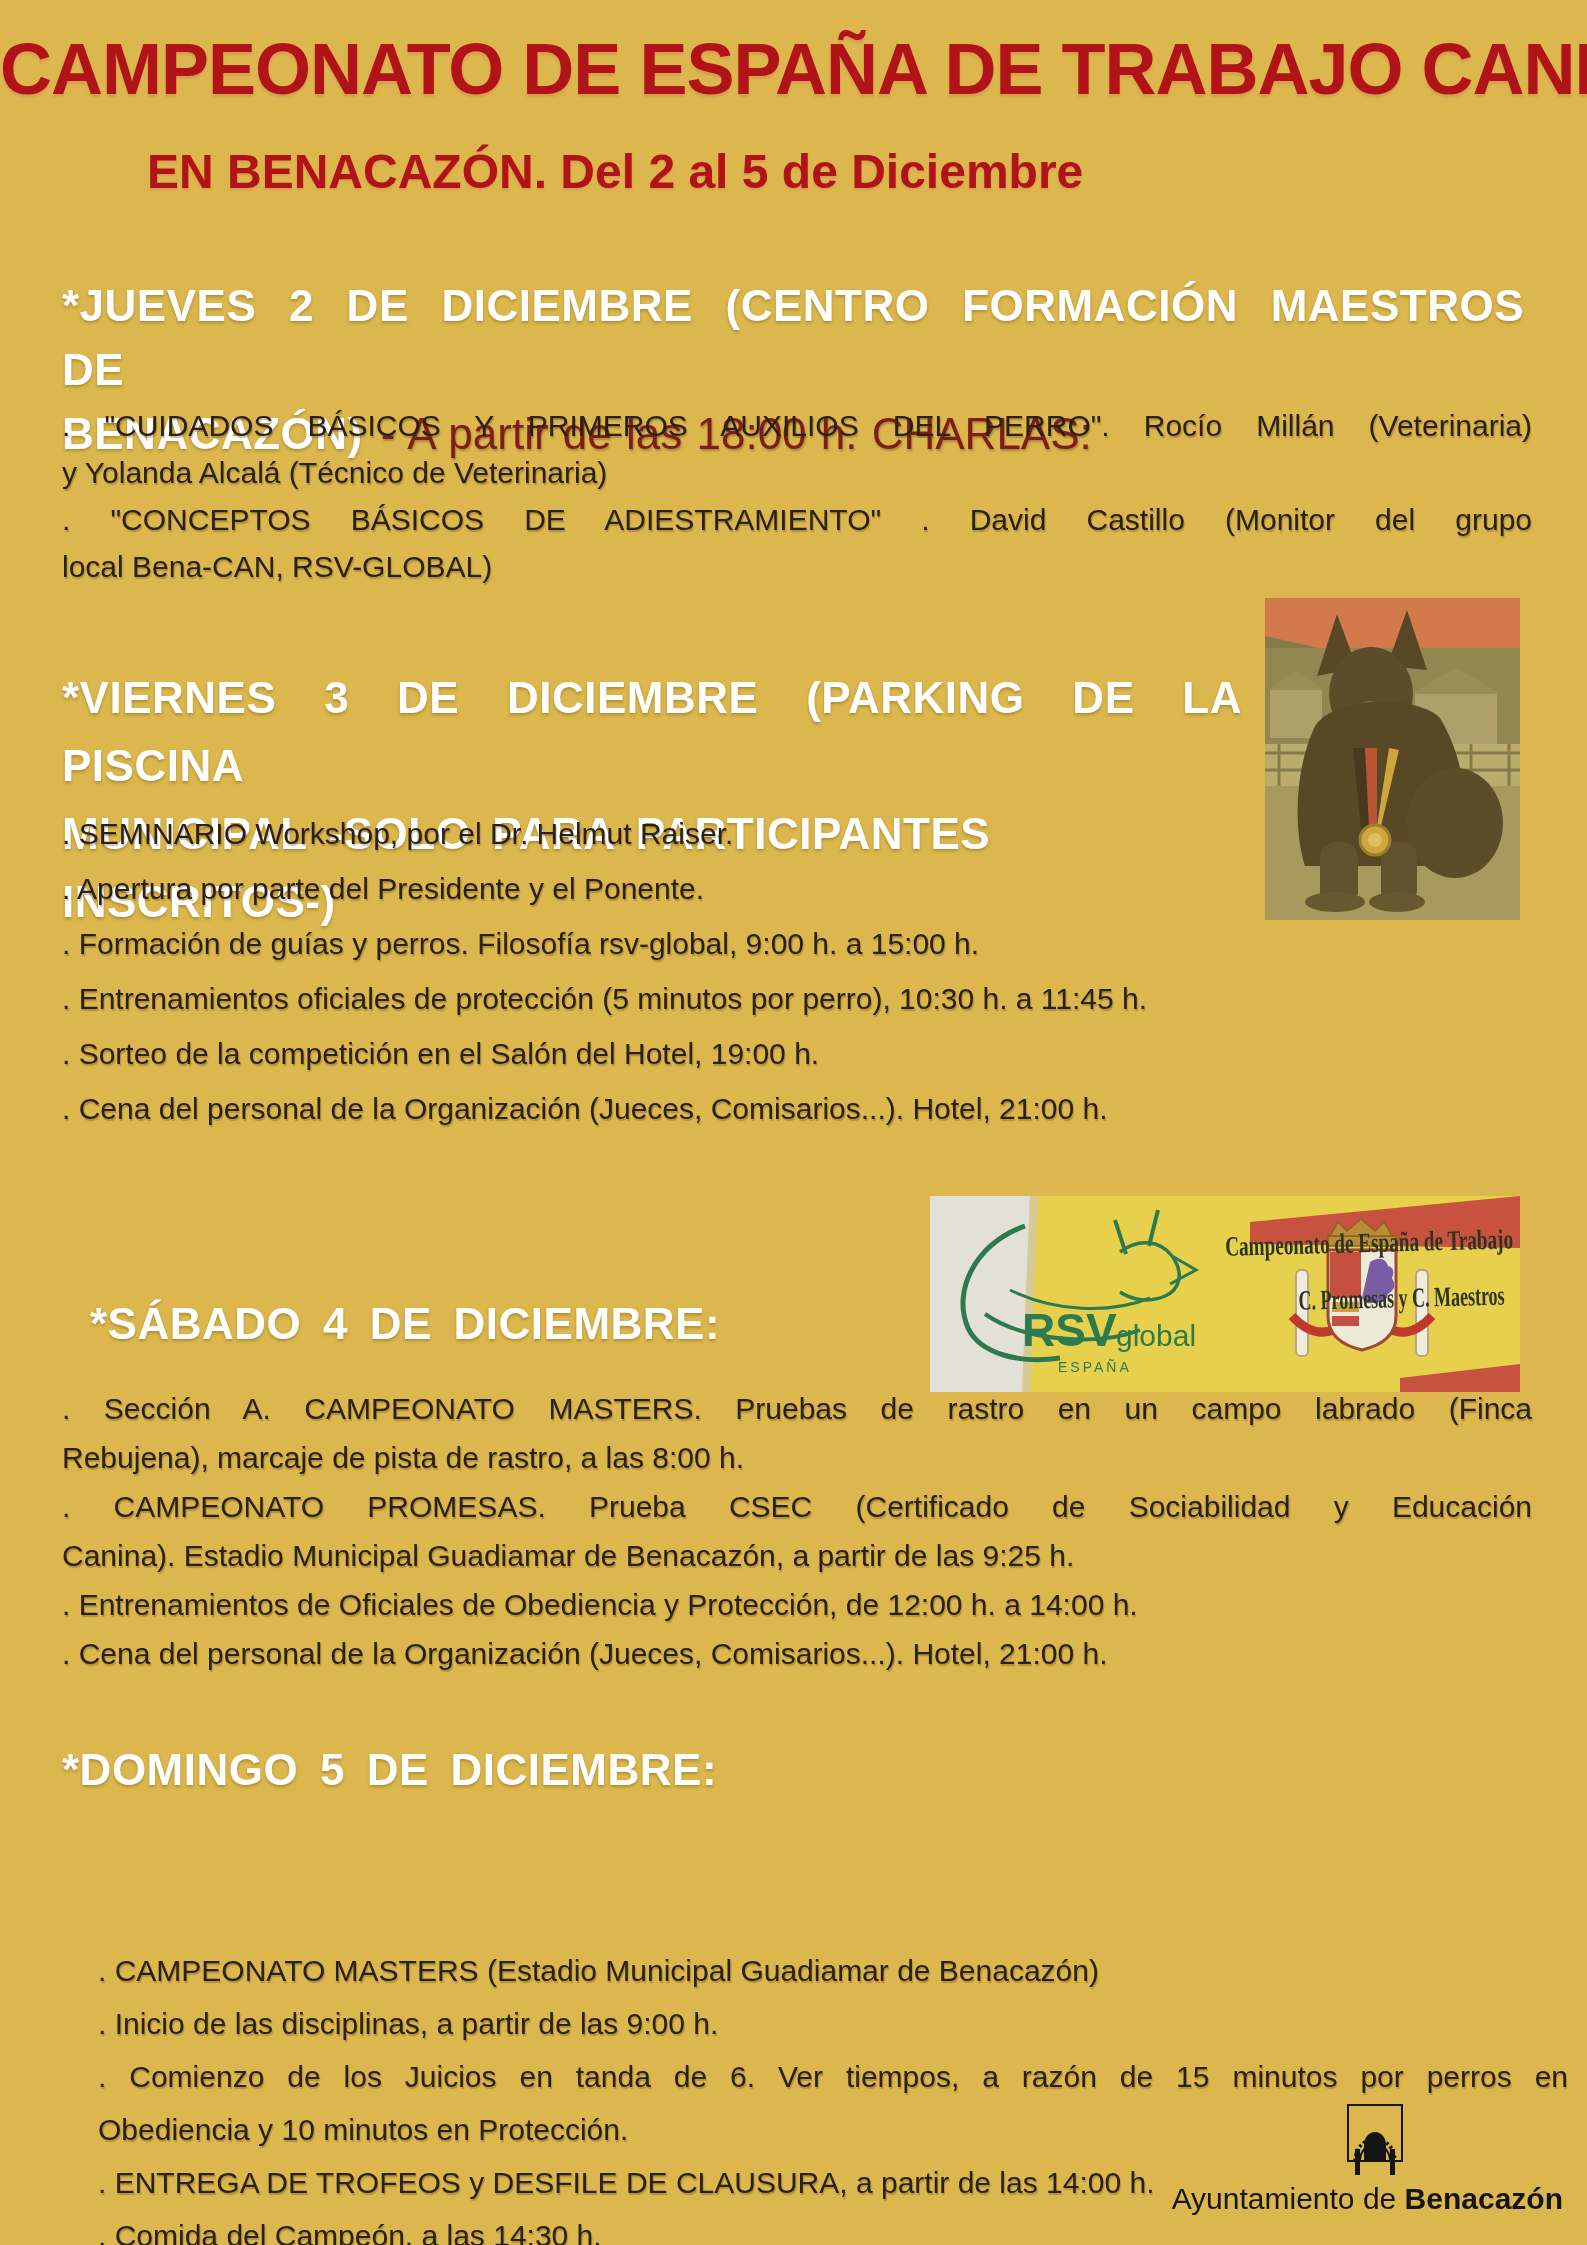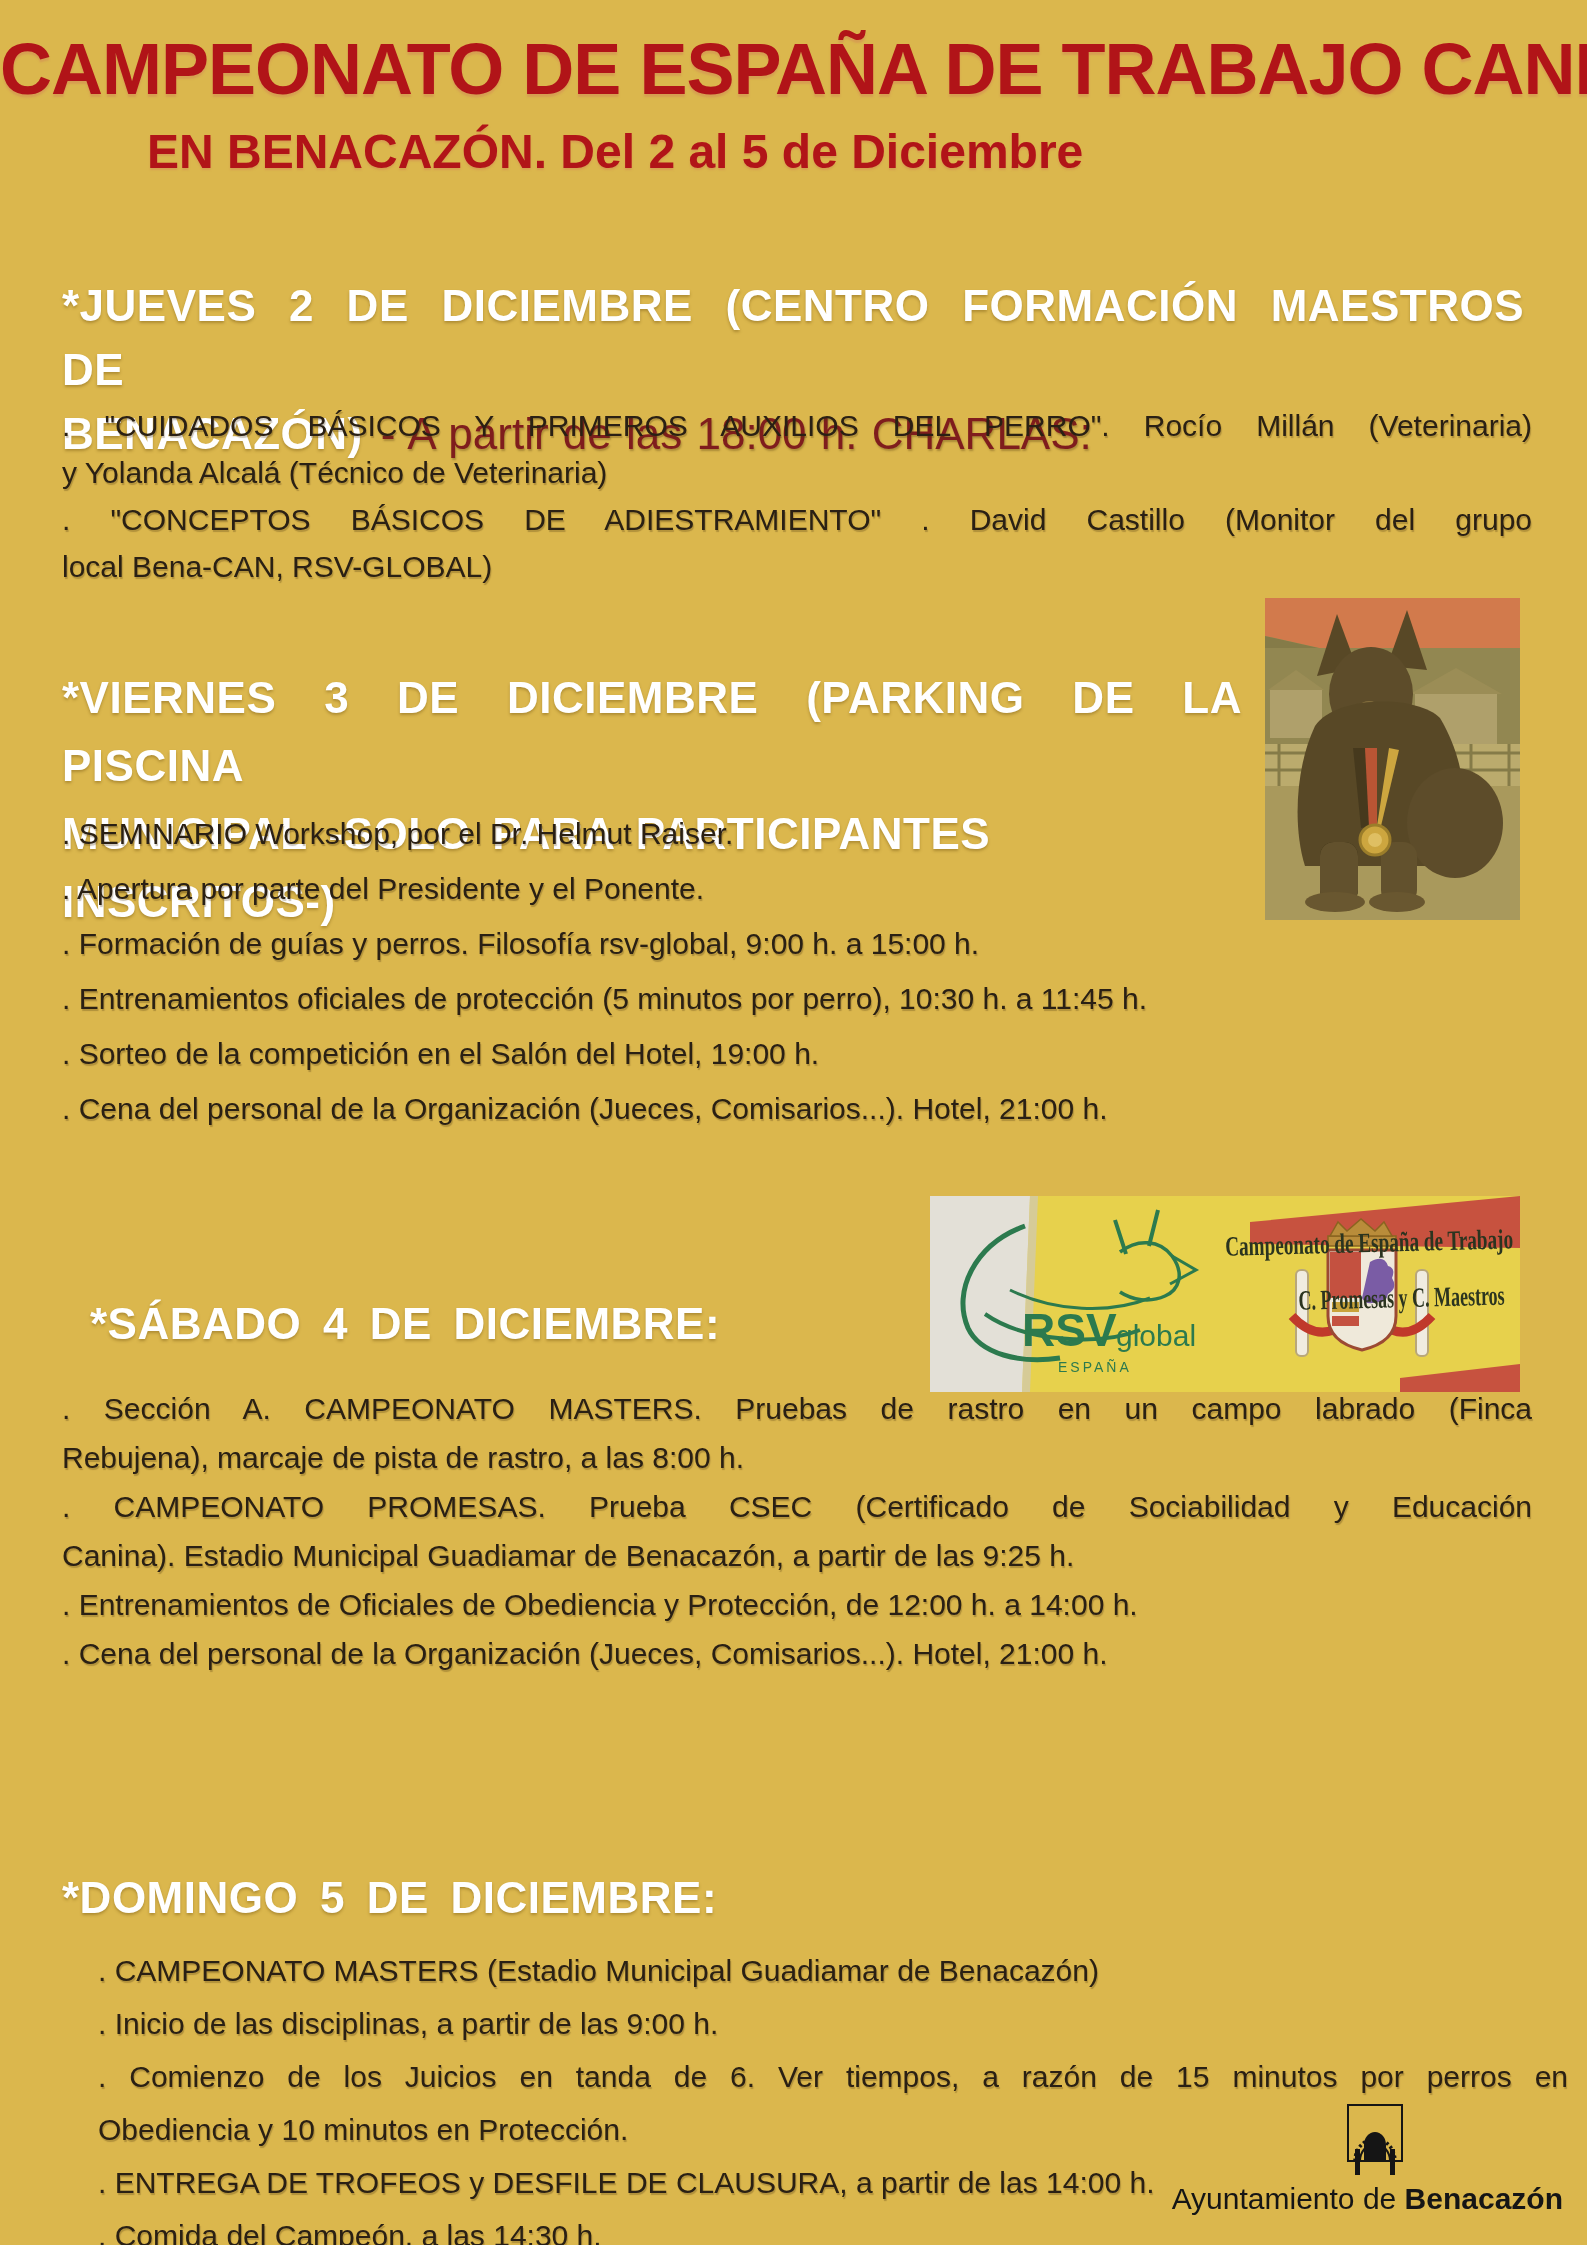--- a/index.html
+++ b/index.html
@@ -13,21 +13,21 @@
   }
   .title1{
     position:absolute;top:28px;left:0;width:100%;
     text-align:center;
     font-size:72px;font-weight:800;letter-spacing:-1px;
     color:#b11418;
     text-shadow:0 3px 2px rgba(205,115,90,0.35);
     white-space:nowrap;
   }
   .title2{
-    position:absolute;top:124px;left:147px;
+    position:absolute;top:144px;left:147px;
     font-size:48px;font-weight:800;
     color:#b11418;
     text-shadow:0 2px 2px rgba(205,115,90,0.35);
     white-space:nowrap;
   }
   .section{position:absolute;left:62px;}
   .h-line{
     font-size:44px;font-weight:bold;color:#ffffff;
     letter-spacing:0.5px;word-spacing:9px;
     line-height:64px;
@@ -171,21 +171,21 @@
   </div>
   <div class="body-block lh49" style="top:1384px;">
     <div class="b-line jl">. Sección A. CAMPEONATO MASTERS. Pruebas de rastro en un campo labrado (Finca</div>
     <div class="b-line">Rebujena), marcaje de pista de rastro, a las 8:00 h.</div>
     <div class="b-line jl">. CAMPEONATO PROMESAS. Prueba CSEC (Certificado de Sociabilidad y Educación</div>
     <div class="b-line">Canina). Estadio Municipal Guadiamar de Benacazón, a partir de las 9:25 h.</div>
     <div class="b-line">. Entrenamientos de Oficiales de Obediencia y Protección, de 12:00 h. a 14:00 h.</div>
     <div class="b-line">. Cena del personal de la Organización (Jueces, Comisarios...). Hotel, 21:00 h.</div>
   </div>
 
-  <div class="section" style="top:1870px;width:1400px;">
+  <div class="section" style="top:1742px;width:1400px;">
     <div class="h-line" style="line-height:56px;">*DOMINGO 5 DE DICIEMBRE:</div>
   </div>
   <div class="body-block lh53" style="top:1944px;margin-left:36px;">
     <div class="b-line">. CAMPEONATO MASTERS (Estadio Municipal Guadiamar de Benacazón)</div>
     <div class="b-line">. Inicio de las disciplinas, a partir de las 9:00 h.</div>
     <div class="b-line jl">. Comienzo de los Juicios en tanda de 6. Ver tiempos, a razón de 15 minutos por perros en</div>
     <div class="b-line">Obediencia y 10 minutos en Protección.</div>
     <div class="b-line">. ENTREGA DE TROFEOS y DESFILE DE CLAUSURA, a partir de las 14:00 h.</div>
     <div class="b-line">. Comida del Campeón, a las 14:30 h.</div>
   </div>

